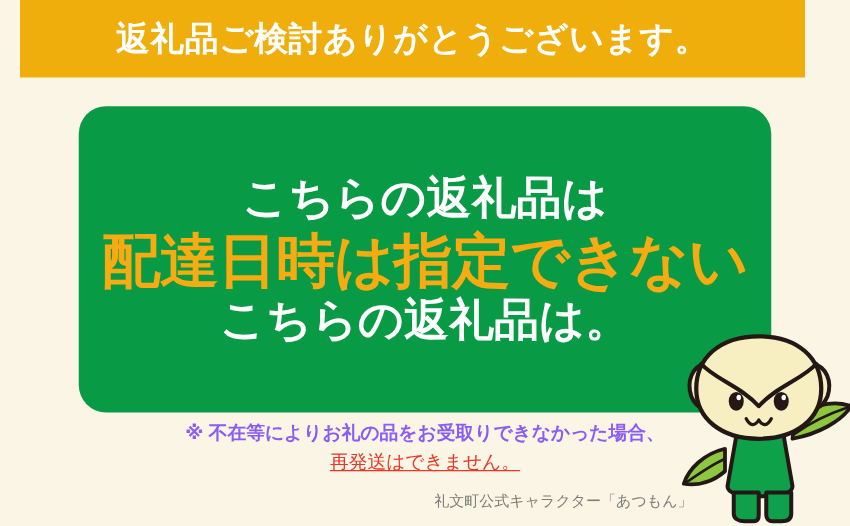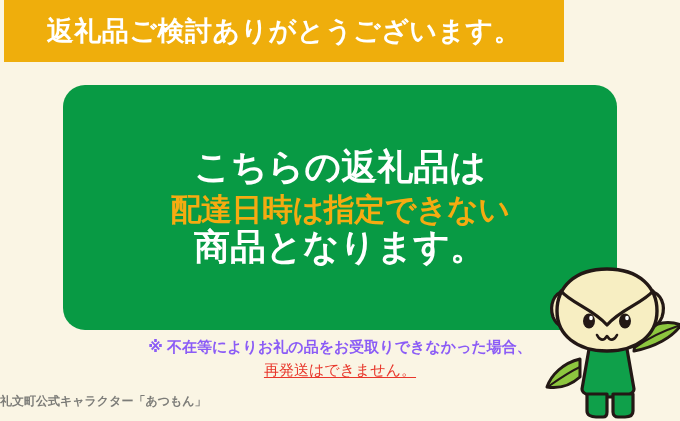--- a/index.html
+++ b/index.html
@@ -19,23 +19,23 @@
     position: relative;
     width: 680px;
     height: 421px;
     background: #faf5e4;
     overflow: hidden;
   }
 
   
   #header-bar {
     position: absolute;
-    left: 4px;
+    left: 16px;
     top: 0;
-    width: 560px;
+    width: 628px;
     height: 62px;
     background: #efae0c;
     display: flex;
     align-items: center;
     justify-content: center;
   }
   #header-title {
     color: #ffffff;
     font-size: 27px;
     font-weight: 700;
@@ -74,21 +74,21 @@
     text-align: center;
   }
   #panel-line-1 {
     color: #ffffff;
     font-size: 36px;
     font-weight: 700;
     margin-bottom: 4px;
   }
   #panel-line-2 {
     color: #f5ab11;
-    font-size: 31px;
+    font-size: 47px;
     font-weight: 700;
     letter-spacing: -0.5px;
     margin-bottom: 0;
   }
   #panel-line-3 {
     color: #ffffff;
     font-size: 36px;
     font-weight: 700;
   }
 
@@ -119,24 +119,24 @@
     text-underline-offset: 2px;
     white-space: nowrap;
   }
 
   
   #mascot-caption {
     position: absolute;
     left: 0;
     top: 393px;
     width: 554px;
-    text-align: left;
+    text-align: right;
     color: #7c7c78;
     font-size: 12px;
-    font-weight: 700;
+    font-weight: 400;
     white-space: nowrap;
     z-index: 3;
   }
 
   
   #mascot {
     position: absolute;
     left: 537px;
     top: 263px;
     width: 148px;
@@ -155,21 +155,21 @@
 <div id="banner">
 
   <div id="header-bar">
     <div id="header-title">返礼品ご検討ありがとうございます。</div>
   </div>
 
   <div id="green-panel">
     <div id="green-panel-inner">
       <div class="panel-line" id="panel-line-1">こちらの返礼品は</div>
       <div class="panel-line" id="panel-line-2">配達日時は指定できない</div>
-      <div class="panel-line" id="panel-line-3">商品となります。</div>
+      <div class="panel-line" id="panel-line-3">こちらの返礼品は。</div>
     </div>
   </div>
 
   <div id="notice">
     <span id="notice-line-1">※ 不在等によりお礼の品をお受取りできなかった場合、</span>
     <span id="notice-line-2">再発送はできません。</span>
   </div>
 
   <div id="mascot-caption">礼文町公式キャラクター「あつもん」</div>
 

